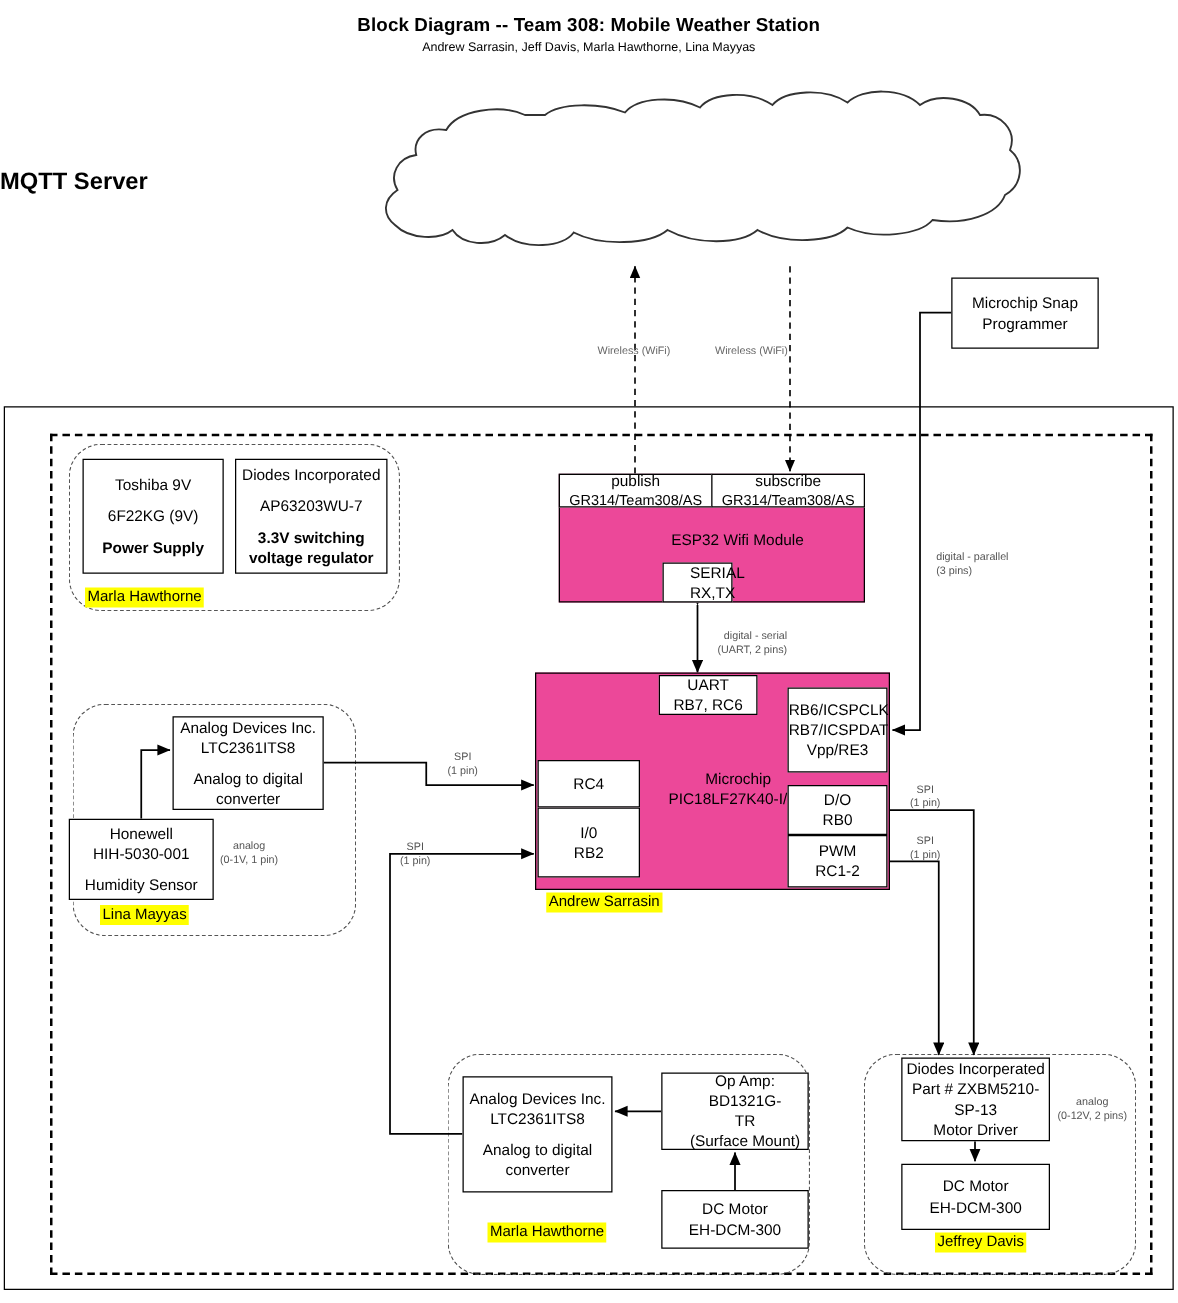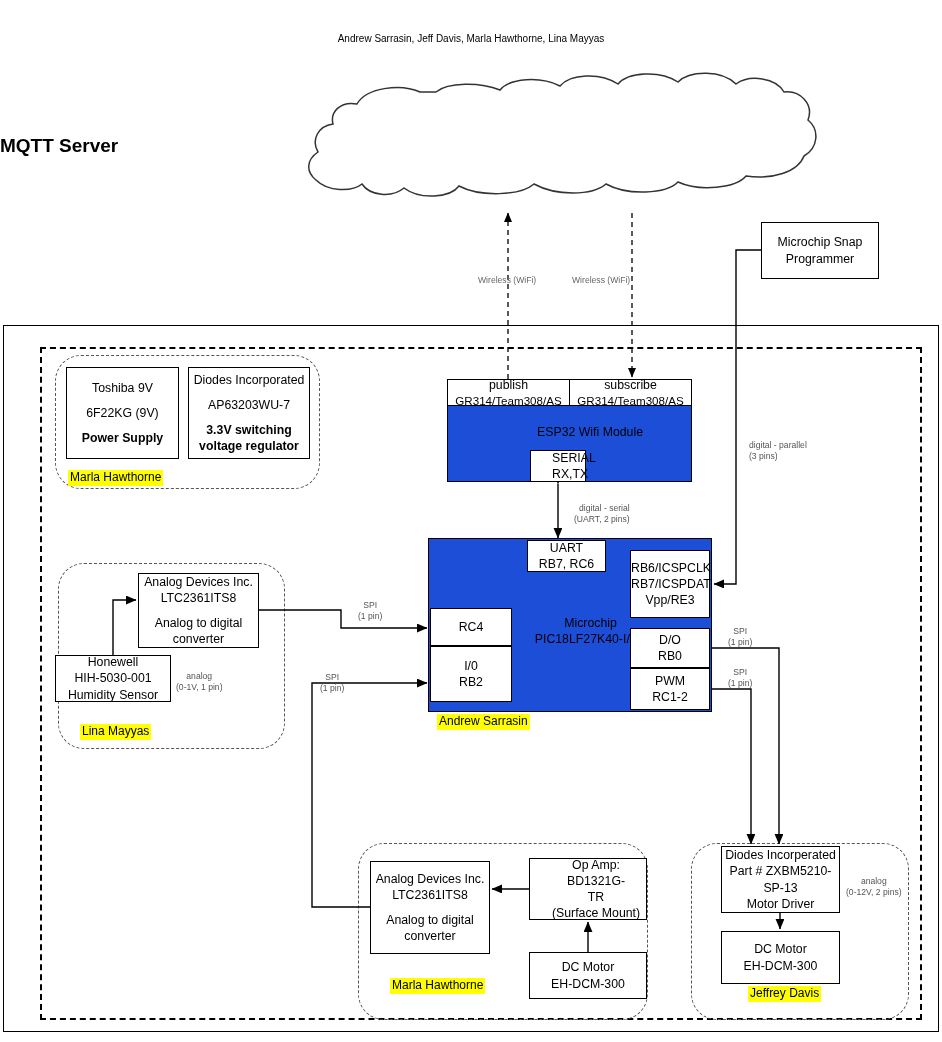--- a/index.html
+++ b/index.html
@@ -46,21 +46,21 @@
     text-align: center;
     font-size: 12.3px;
     line-height: 1.32;
     z-index: 5;
   }
   .box .ln { display: block; width: 100%; }
   .box .gap { height: 9px; }
   .bold { font-weight: bold; }
   .mono { font-family: Liberation Sans, sans-serif; font-size: 11.6px; }
 
-  .grayfill { background: #1d4ed8; padding-left: 41px; }
+  .grayfill { background: #ec4899; padding-left: 41px; }
 
   
   .group {
     border: 1.6px dashed #555;
     border-radius: 26px;
     background: transparent;
     z-index: 2;
   }
   
   .sysboundary {
@@ -117,20 +117,21 @@
     text-align: left;
     width: 100%;
     z-index: 6;
   }
 </style>
 </head>
 <body>
 
 <div id="canvas">
 
+  <div class="abs title" style="left:0; top:12px;">Block Diagram -- Team 308: Mobile Weather Station</div>
   <div class="abs subtitle" style="left:0; top:33px;">Andrew Sarrasin, Jeff Davis, Marla Hawthorne, Lina Mayyas</div>
 
   <svg id="cloudsvg" viewBox="0 0 942 1042">
     <path d="M 420,92
              C 400,83 366,88 357,104
              C 340,101 330,112 333,124
              C 318,126 311,140 318,152
              C 306,160 306,172 316,180
              C 328,192 352,192 362,184
              C 370,196 392,198 404,188
@@ -241,21 +242,21 @@
   <div class="abs group" style="left:58px; top:563px; width:227px; height:186px;"></div>
 
   <div class="abs box" style="left:138px; top:573px; width:121px; height:75px;">
     <span class="ln">Analog Devices Inc.</span>
     <span class="ln">LTC2361ITS8</span>
     <span class="gap"></span>
     <span class="ln">Analog to digital</span>
     <span class="ln">converter</span>
   </div>
 
-  <div class="abs box" style="left:55px; top:655px; width:116px; height:47px;">
+  <div class="abs box" style="left:55px; top:655px; width:116px; height:65px;">
     <span class="ln">Honewell</span>
     <span class="ln">HIH-5030-001</span>
     <span class="gap"></span>
     <span class="ln">Humidity Sensor</span>
   </div>
 
   <div class="abs conn-label" style="left:176px; top:671px;">
     <span>analog</span><br>
     <span>(0-1V, 1 pin)</span>
   </div>

